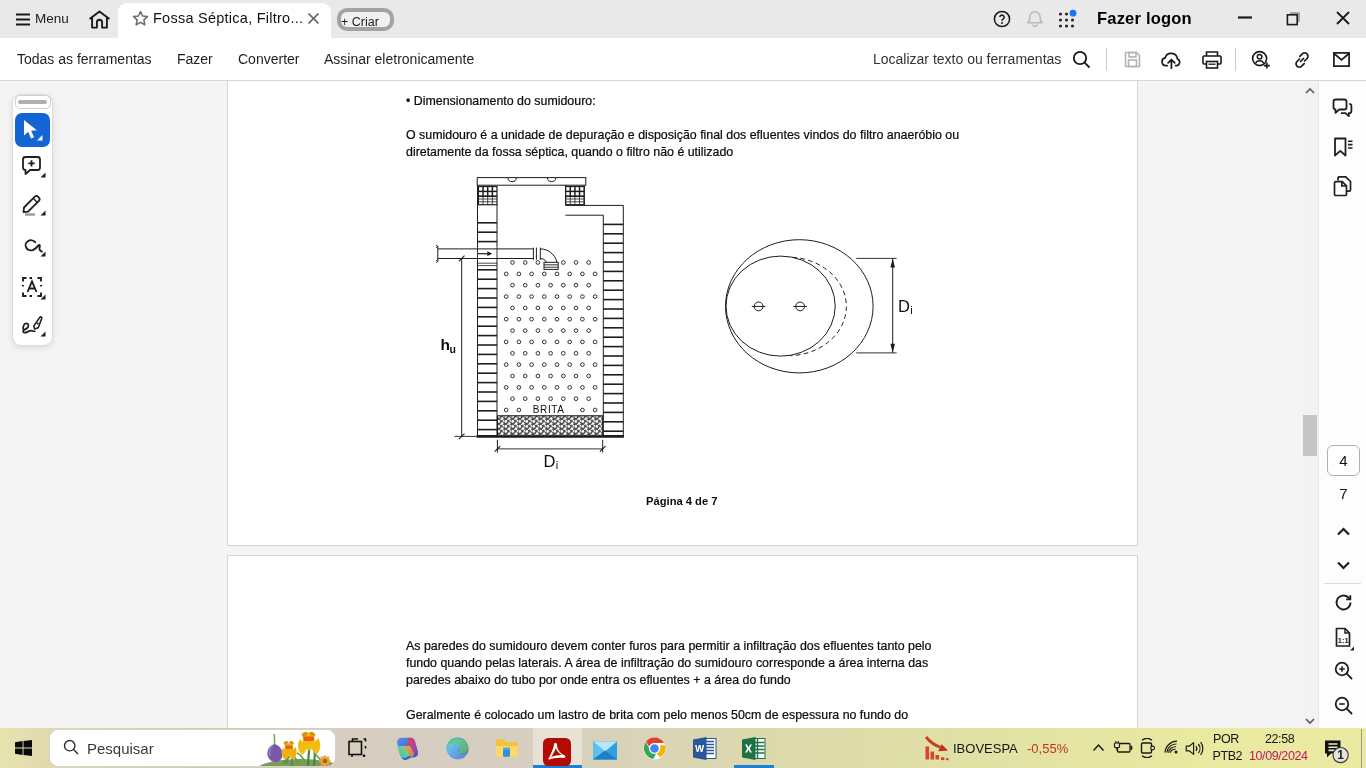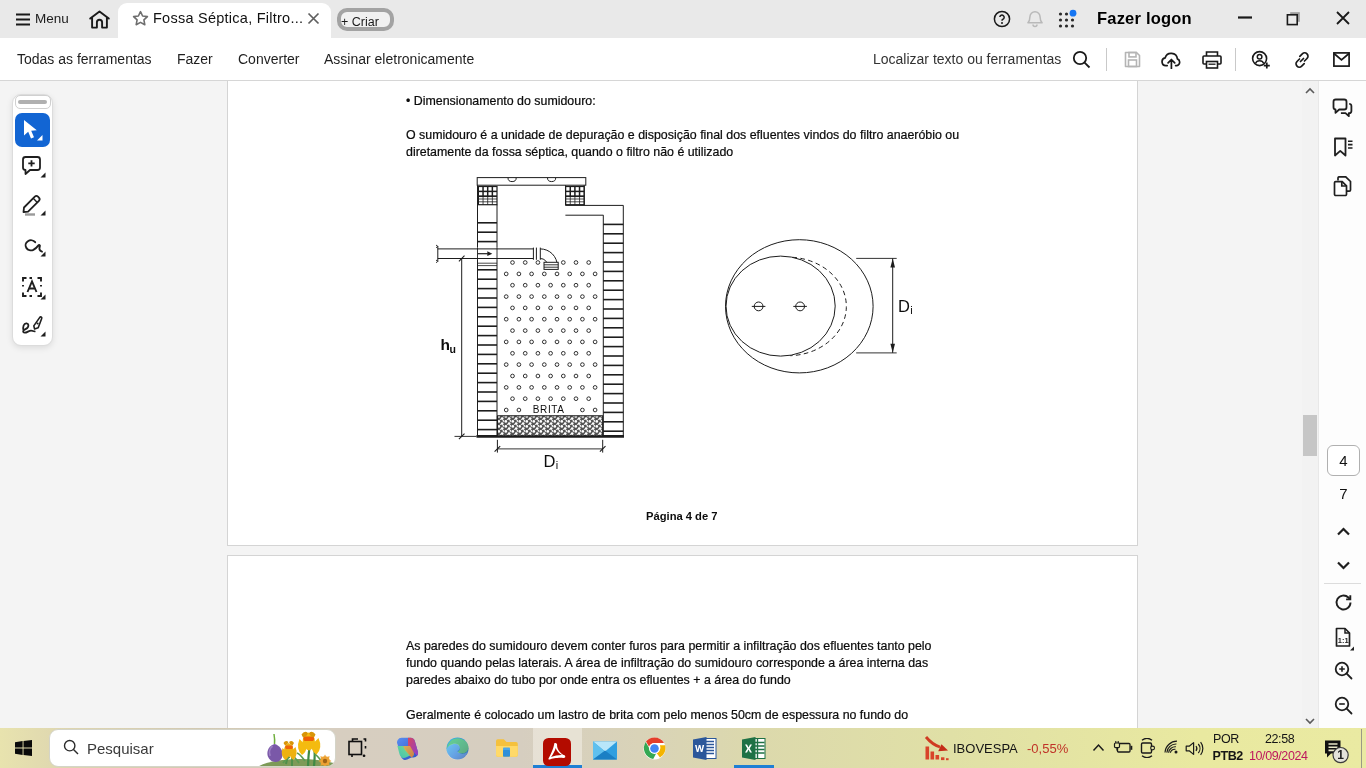--- a/index.html
+++ b/index.html
@@ -150,21 +150,21 @@
   </svg>
 </div>
 
 <div id="viewer">
     <div id="page1"></div>
     <div id="page2"></div>
   </div>
 
 <div class="doctext" style="left:406px;top:92.5px;">• Dimensionamento do sumidouro:</div>
 <div class="doctext" style="left:406px;top:127px;">O sumidouro é a unidade de depuração e disposição final dos efluentes vindos do filtro anaeróbio ou<br>diretamente da fossa séptica, quando o filtro não é utilizado</div>
-<div class="doctext" style="left:646px;top:508px;font-size:11.2px;font-weight:bold;-webkit-text-stroke:0;">Página 4 de 7</div>
+<div class="doctext" style="left:646px;top:493px;font-size:11.2px;font-weight:bold;-webkit-text-stroke:0;">Página 4 de 7</div>
 
 <div class="doctext" style="left:406px;top:637.8px;">As paredes do sumidouro devem conter furos para permitir a infiltração dos efluentes tanto pelo<br>fundo quando pelas laterais. A área de infiltração do sumidouro corresponde a área interna das<br>paredes abaixo do tubo por onde entra os efluentes + a área do fundo</div>
 <div class="doctext" style="left:406px;top:707px;">Geralmente é colocado um lastro de brita com pelo menos 50cm de espessura no fundo do</div>
 
 <svg id="drawing" class="abs" style="left:0;top:0;" width="1366" height="768" viewBox="0 0 1366 768">
 <defs>
   <pattern id="gravel" width="7" height="5" patternUnits="userSpaceOnUse">
     <rect width="7" height="5" fill="#535353"></rect>
     <circle cx="1.8" cy="1.4" r="1.35" fill="#fff"></circle>
     <circle cx="5.2" cy="3.6" r="1.35" fill="#fff"></circle>
@@ -686,21 +686,21 @@
   <svg class="abs" style="left:1164px;top:740px;" width="15" height="14" viewBox="0 0 15 14">
     <path d="M1 12.5 A 12 12 0 0 1 13 1.2 M2.8 12.6 A 9.3 9.3 0 0 1 12.4 4.0 M4.6 12.7 A 6.6 6.6 0 0 1 11.9 6.8 M6.4 12.8 A 4 4 0 0 1 11.4 9.4" fill="none" stroke="#1a1a1a" stroke-width="1.15"></path>
     <circle cx="12" cy="12" r="1.5" fill="#1a1a1a"></circle>
   </svg>
 
   <svg class="abs" style="left:1185px;top:741px;" width="20" height="15" viewBox="0 0 20 15">
     <path d="M1.2 5.2 h3 L8.6 1.6 V13.4 L4.2 9.8 H1.2 Z" fill="none" stroke="#1a1a1a" stroke-width="1.2" stroke-linejoin="round"></path>
     <path d="M11 5 a4.2 4.2 0 0 1 0 5 M13.3 3 a7 7 0 0 1 0 9 M15.6 1.2 a10 10 0 0 1 0 12.6" fill="none" stroke="#1a1a1a" stroke-width="1.2"></path>
   </svg>
   <div class="abs" style="left:1213px;top:731.5px;font-size:12.5px;letter-spacing:-0.4px;color:#151515;">POR</div>
-  <div class="abs" style="left:1212.5px;top:748.5px;font-size:12.5px;letter-spacing:-0.4px;color:#151515;font-weight:bold;">PTB2</div>
+  <div class="abs" style="left:1212.5px;top:748.5px;font-size:12.5px;letter-spacing:-0.4px;color:#151515;">PTB2</div>
   <div class="abs" style="left:1265px;top:731.5px;font-size:12.5px;letter-spacing:-0.4px;color:#151515;">22:58</div>
   <div class="abs" style="left:1249px;top:748.5px;font-size:12.5px;letter-spacing:-0.4px;color:#be185d;">10/09/2024</div>
 
   <svg class="abs" style="left:1323px;top:738px;" width="28" height="28" viewBox="0 0 28 28">
     <path d="M2 2.5 h15.5 v13 h-9.5 l-4 4 v-4 h-2 Z" fill="#111"></path>
     <path d="M5.5 6 h9 M5.5 9.2 h9 M5.5 12.4 h7" stroke="#e9e8c8" stroke-width="1.6"></path>
     <circle cx="17.6" cy="17.1" r="7.6" fill="#e4e3da" stroke="#3a3a3a" stroke-width="1.2"></circle>
     <text x="17.6" y="21.2" font-size="12" font-weight="bold" text-anchor="middle" fill="#222" font-family="Liberation Sans">1</text>
   </svg>
   <div class="abs" style="left:1361px;top:729px;width:1px;height:39px;background:#9a9a86;"></div>

